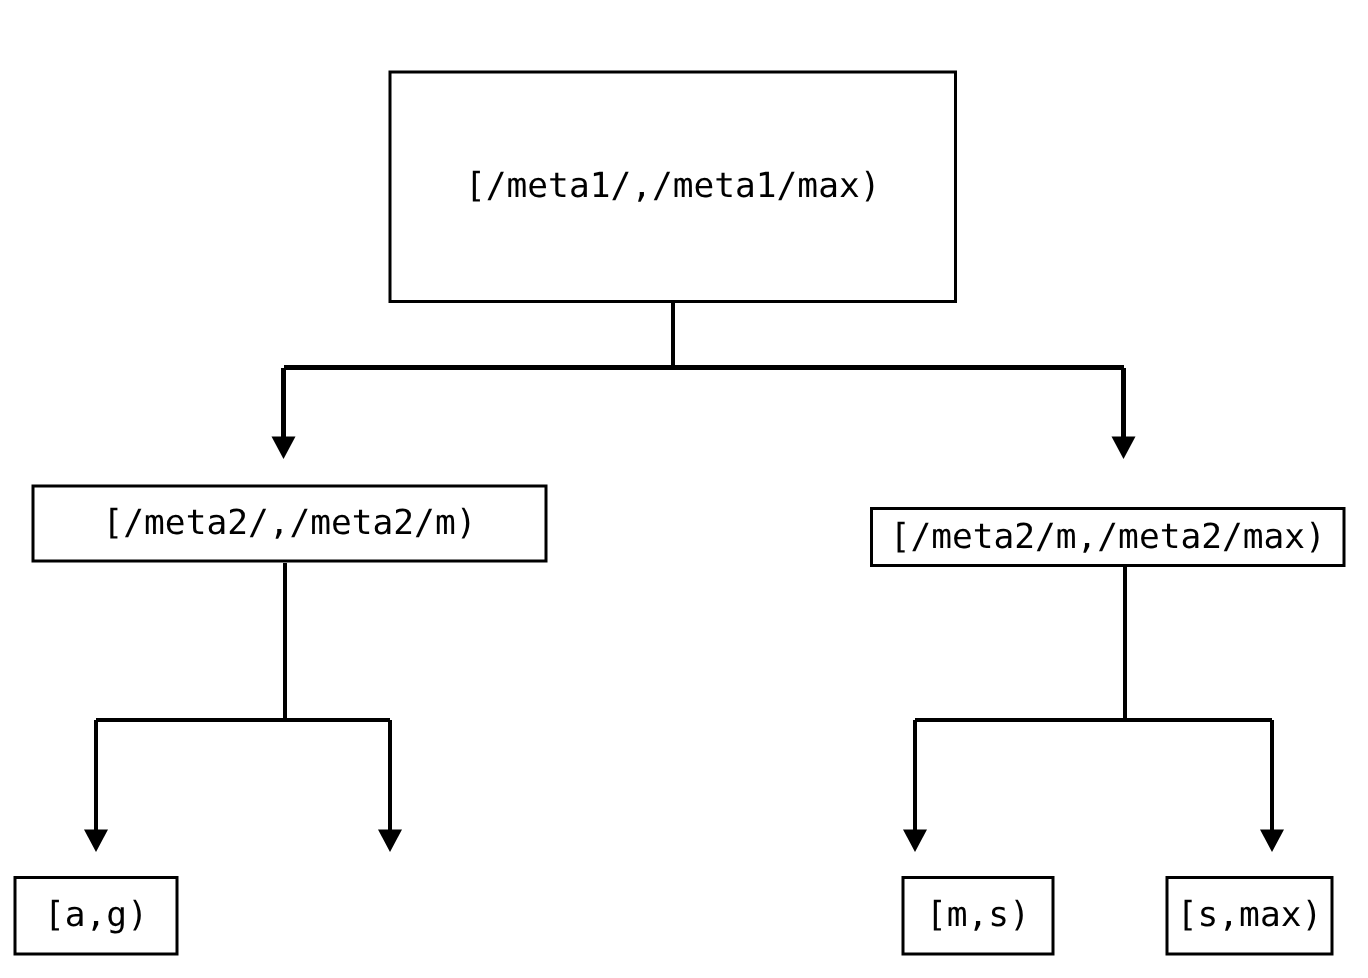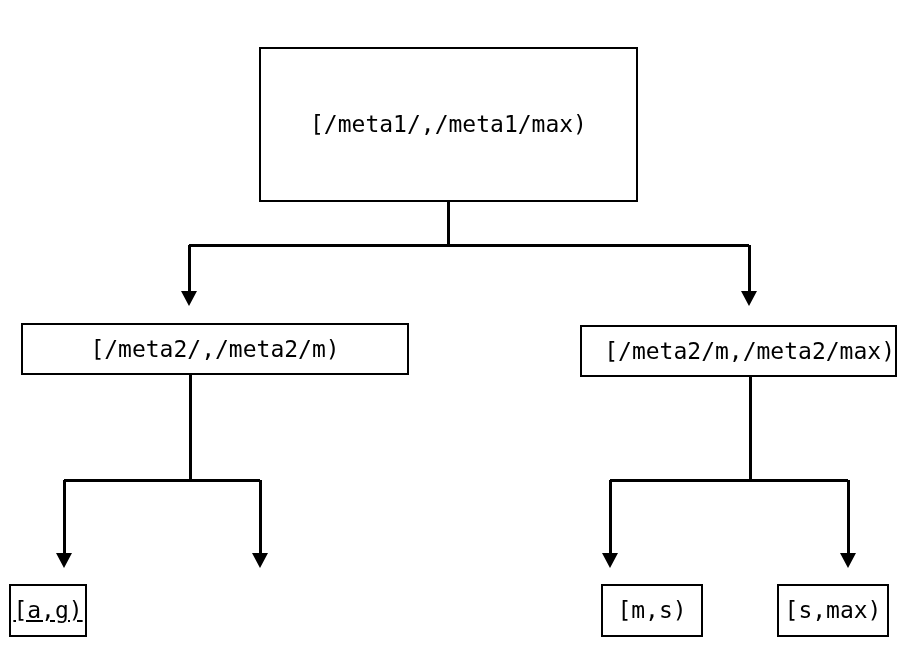--- a/index.html
+++ b/index.html
@@ -50,41 +50,39 @@
     height: 155px;
     margin-top: 35px;
   }
   #node-root .node-label {
     font-size: 23px;
   }
   
   #node-meta2-low {
     left: 21px;
     top: 323px;
-    width: 388px;
+    width: 344px;
     height: 52px;
   }
   #node-meta2-high {
     left: 580px;
-    top: 325px;
+    top: 338px;
     width: 317px;
-    height: 52px;
-    justify-content: flex-end;
+    height: 40px;
   }
   #node-meta2-low .node-label,
   #node-meta2-high .node-label {
     font-size: 23px;
   }
   
   #node-leaf-ag {
     left: 9px;
     top: 584px;
-    width: 78px;
+    width: 110px;
     height: 53px;
-    text-decoration: underline;
   }
   #node-leaf-gm {
     left: 204px;
     top: 584px;
     width: 99px;
     height: 53px;
   }
   #node-leaf-ms {
     left: 553px;
     top: 584px;

